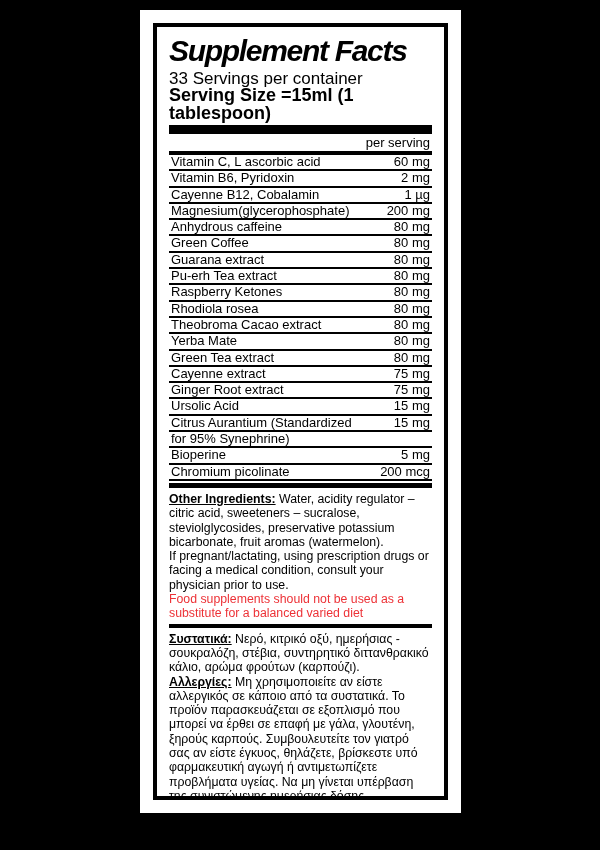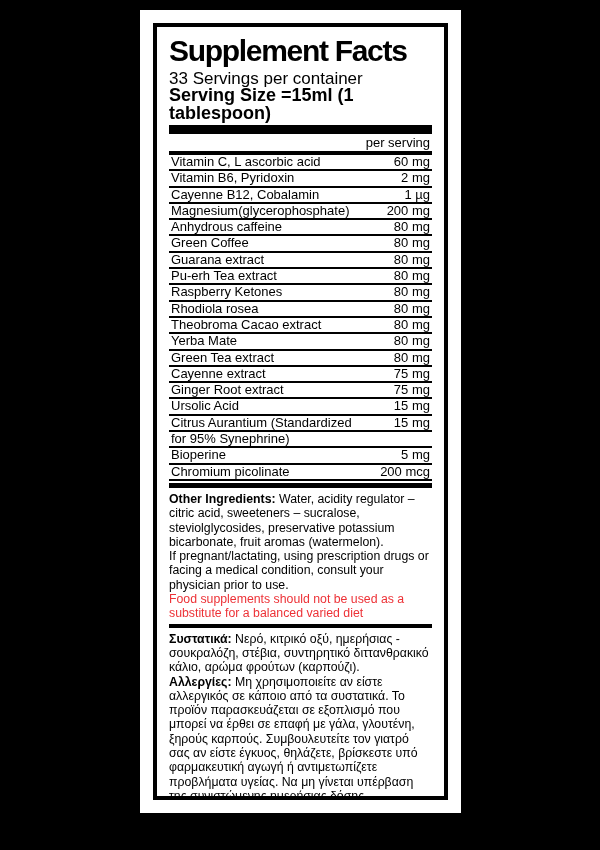--- a/index.html
+++ b/index.html
@@ -18,21 +18,21 @@
   }
   .panel {
     position: absolute; left: 13px; top: 13px; right: 13px; bottom: 13px;
     border: 4px solid var(--ink);
     padding: 7px 12px 0 12px;
     overflow: hidden;
     background: var(--paper);
   }
   .title {
     font-size: 30px; font-weight: bold; letter-spacing: -1.3px;
-    line-height: 32px; margin: 1px 0 4px 0; white-space: nowrap;
+    line-height: 32px; margin: 1px 0 4px 0; white-space: nowrap; font-style: italic;
   }
   .servings { font-size: 17px; line-height: 15px; }
   .serving-size { font-size: 18px; font-weight: bold; line-height: 18px; }
   .bar { background: var(--ink); }
   .bar-thick { height: 9px; margin-top: 3px; }
   .bar-med { height: 4px; }
   .bar-after-table { height: 5px; margin: 2px 0 4px 0; }
   .bar-sep { height: 4px; margin: 3px 0 4px 0; }
   .per-serving {
     text-align: right; font-size: 13px; line-height: 17px; padding-right: 2px;
@@ -40,21 +40,21 @@
   .rows { }
   .row {
     display: flex; justify-content: space-between; align-items: baseline;
     border-bottom: 2px solid var(--ink);
     font-size: 13px; line-height: 14.3px; height: 16.3px;
     padding: 0 2px 0 2px;
   }
   .row .nname { white-space: nowrap; }
   .row .namount { white-space: nowrap; }
   .paras p { margin: 0; font-size: 12.3px; line-height: 14.3px; }
-  .paras b { font-weight: bold; }
+  .paras b { font-weight: bold; text-decoration: underline; }
   .red { color: var(--warning-red); }
 </style>
 </head>
 <body>
 
 <div class="paper">
   <div class="panel">
 
     <div class="title">Supplement Facts</div>
     <div class="servings">33 Servings per container</div>

